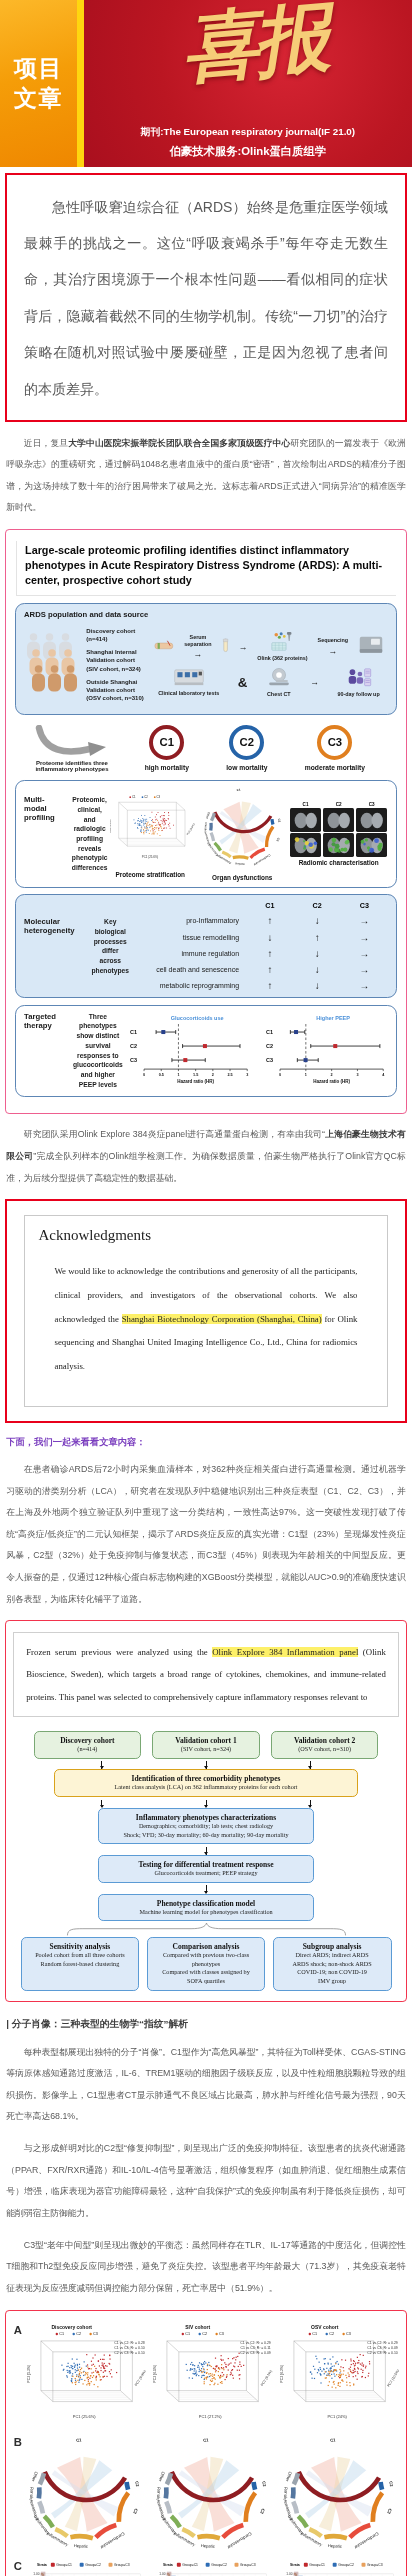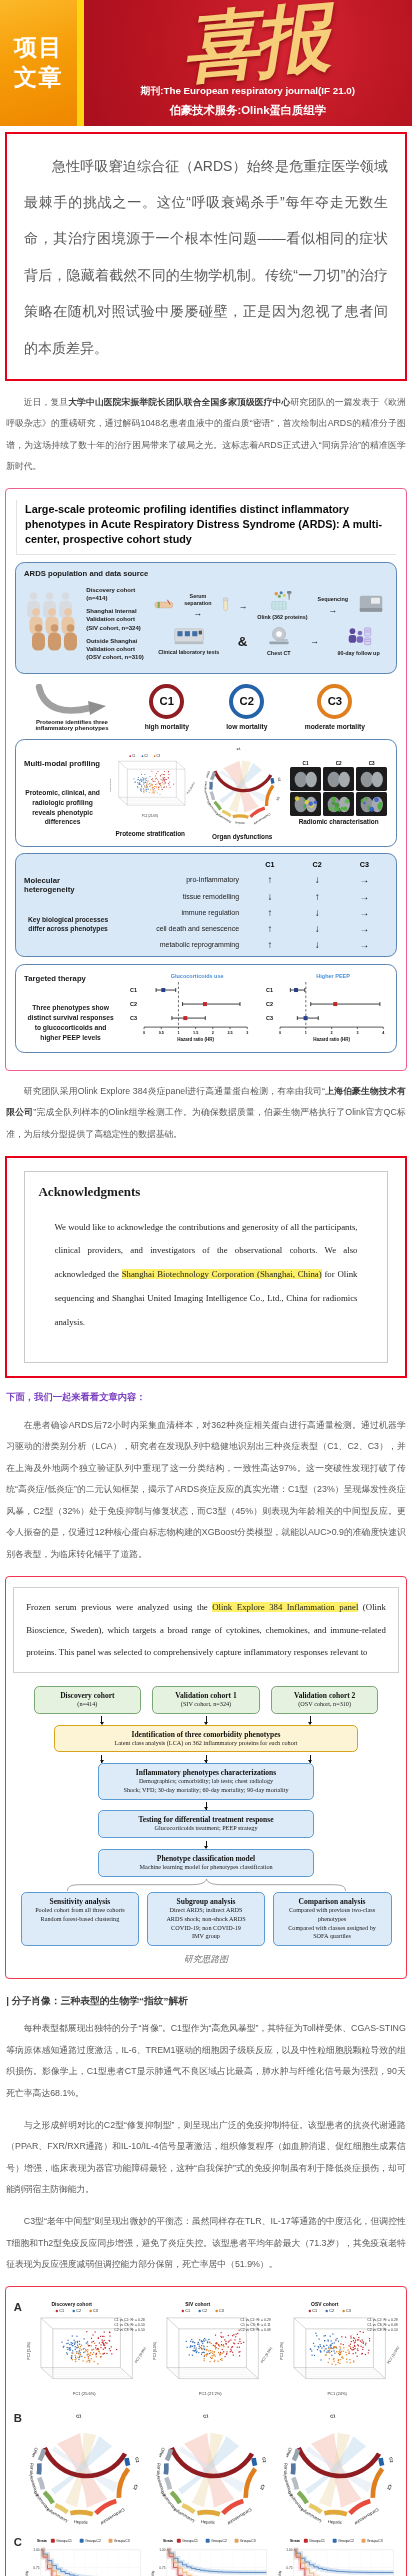--- a/index.html
+++ b/index.html
@@ -1,39 +1,39 @@
 <!DOCTYPE html>
 <html style="font-size:8.2px"><head>
 <meta charset="utf-8">
 <style>
   html,body{margin:0;padding:0;background:#fff}
   body{font-family:"Liberation Sans","DejaVu Sans",sans-serif;-webkit-font-smoothing:antialiased}
   .page{width:412px;margin:0 auto;background:#fff;padding-bottom:15.5px}
 
   
-  .banner{display:flex;height:126px;overflow:hidden}
+  .banner{display:flex;height:167px;overflow:hidden}
   .b-left{width:77px;background:linear-gradient(165deg,#fcb829 0%,#f59d08 45%,#ef8700 100%);display:flex;flex-direction:column;align-items:center;justify-content:center;gap:2.1px}
   .b-left span{color:#fff;font-size:23px;font-weight:800;letter-spacing:1.5px;line-height:1.2}
   .b-strip{width:6.7px;background:#ffd60f}
   .b-right{flex:1;background:radial-gradient(circle at 62% 35%,#d62433 0%,#bb1622 55%,#a90f1e 100%);display:flex;flex-direction:column;align-items:center;justify-content:flex-end;position:relative;padding-bottom:8.2px}
   .xibao{position:absolute;top:7.2px;left:50%;transform:translateX(-46%) rotate(-5deg);font-family:"DejaVu Serif","Liberation Serif",serif;font-style:italic;font-weight:700;font-size:76px;line-height:.95;color:#f6cd78;text-shadow:0 2.1px 4.1px rgba(80,0,0,.5);letter-spacing:-4.1px}
   .b-journal{color:#fff;font-weight:700;font-size:9.8px}
   .b-service{color:#fff;font-weight:700;font-size:11.3px;margin-top:5.2px}
 
   
   .red-box{border:2.1px solid #e8001b;margin:6.2px 4.6px;padding:13.4px 17.5px;background:#fff}
   .intro p{margin:0;color:#595959;font-size:14px;line-height:2.6;text-align:justify;text-indent:2em}
   .para{color:#595959;font-size:8.8px;line-height:2.45;text-align:justify;text-indent:2em;margin:10.3px 6.2px}
   .para b{color:#3d3d3d}
   .h2x{color:#3f3f3f;font-size:9.8px;font-weight:700;margin:16.5px 6.2px 3.1px}
   .lead{color:#7b3fbf;font-size:9.3px;font-weight:700;margin:13.4px 6.2px 4.1px}
   .caption{color:#6d6d6d;font-style:italic;font-size:8.8px;text-align:center;margin:8.2px 0 1px}
   .hl{background:#fdf068}
   .ack-inner{border:0.5px solid #c9c9c9;padding:11.3px 13.4px;font-family:"Liberation Serif","DejaVu Serif",serif;color:#1d1d1d}
-  .ack-inner h3{margin:0 0 8.2px;font-size:13px;font-weight:700}
+  .ack-inner h3{margin:0 0 8.2px;font-size:15px;font-weight:400}
   .ack-inner p{margin:16px;font-size:8.8px;line-height:2.7;text-align:justify}
   .quote{border:0.5px solid #cfcfcf;padding:8.2px 12.4px;font-family:"Liberation Serif","DejaVu Serif",serif;font-size:8.8px;line-height:2.55;color:#1d1d1d;text-align:justify;margin-bottom:13.4px}
 
   
   .fig-box{border:1.5px solid #f2334d;border-radius:4.1px;margin:9.3px 4.6px;padding:10.3px 7.2px;background:#fff}
   .fig-box.pink{border-color:#ee5f8f;border-width:1px}
   .prow{position:relative;padding-left:9.3px;margin:3.1px 0}
   .pletter{position:absolute;left:1px;top:0;font-size:11.3px;font-weight:700;color:#2e2e2e}
   .trio{display:flex;gap:2.1px;justify-content:space-between}
   .chart svg{display:block;width:100%;height:auto}
@@ -51,21 +51,21 @@
   .ga-flab{font-size:5.4px;font-weight:600;text-align:center;color:#1a1a1a;white-space:pre-line;line-height:1.25}
   .harr{font-size:8.8px;color:#1a1a1a;font-weight:700}
   .amp{font-size:13.4px;font-weight:700;color:#1a1a1a}
   .phen-row{display:flex;align-items:flex-start;justify-content:space-between;padding:4.1px 15.5px 2.1px 5.2px}
   .ga-notewrap{display:flex;flex-direction:column;align-items:center;width:108px}
   .ga-note{font-size:6px;font-weight:700;text-align:center;color:#1a1a1a}
   .phen{display:flex;flex-direction:column;align-items:center;gap:4.1px}
   .ring{width:27px;height:27px;border-radius:50%;display:flex;align-items:center;justify-content:center;font-size:11.3px;font-weight:800;color:#111;background:#fff}
   .phen .lab{font-size:6.7px;font-weight:700;color:#111}
   .ga-p2-grid{display:grid;grid-template-columns:77px 1.05fr 1fr 1.15fr;gap:4.1px;align-items:center}
-  .ga-side{display:flex;flex-direction:column;gap:17px}
+  .ga-side{display:flex;flex-direction:row;gap:17px}
   .ga-sidetext{font-size:6.7px;font-weight:600;color:#1a1a1a;text-align:center;line-height:1.45}
   .ga-figlab{text-align:center;font-weight:700;font-size:6.4px;margin-top:2.1px;color:#111}
   .ga-p3{display:flex;gap:5.2px;align-items:center}
   .mh{flex:1;display:grid;grid-template-columns:129px 1fr 1fr 1fr;row-gap:5.2px;align-items:center}
   .mh .hdr{font-weight:700;font-size:7.2px;text-align:center}
   .mh .rl{font-size:7px;color:#1a1a1a;text-align:right;padding-right:7.2px}
   .mh .ar{font-size:9.8px;font-weight:700;text-align:center;color:#111}
   .ga-p4{display:flex;gap:5.2px;align-items:center}
   .ga-p4 .ga-side{width:93px}
 
@@ -763,34 +763,33 @@
         <svg width="309" height="13.4" viewBox="0 0 600 26" style="display:block;margin:1px auto">
           <path d="M30,26 C30,14 40,13 60,13 L270,13 C290,13 298,9 300,2 C302,9 310,13 330,13 L540,13 C560,13 570,14 570,26" stroke="#888" stroke-width="1.5" fill="none"></path>
         </svg>
         <div class="fc-bot">
           <div class="fcb b">
             <div class="t">Sensitivity analysis</div>
             <div class="s">Pooled cohort from all three cohorts</div>
             <div class="s">Random forest-based clustering</div>
           </div>
           <div class="fcb b">
+            <div class="t">Comparison analysis</div>
+            <div class="s">Compared with previous two-class phenotypes</div>
+            <div class="s">Compared with classes assigned by SOFA quartiles</div>
+          </div>
+          <div class="fcb b">
             <div class="t">Subgroup analysis</div>
             <div class="s">Direct ARDS; indirect ARDS</div>
             <div class="s">ARDS shock; non-shock ARDS</div>
             <div class="s">COVID-19; non COVID-19</div>
             <div class="s">IMV group</div>
           </div>
-          <div class="fcb b">
-            <div class="t">Comparison analysis</div>
-            <div class="s">Compared with previous two-class phenotypes</div>
-            <div class="s">Compared with classes assigned by SOFA quartiles</div>
-          </div>
         </div>
       </div>
-    <p class="caption">研究思路图</p>
   </section>
 
   <h2 class="h2x">| 分子肖像：三种表型的生物学“指纹”解析</h2>
   <p class="para">每种表型都展现出独特的分子“肖像”。C1型作为“高危风暴型”，其特征为Toll样受体、CGAS-STING等病原体感知通路过度激活，IL-6、TREM1驱动的细胞因子级联反应，以及中性粒细胞脱颗粒导致的组织损伤。影像学上，C1型患者CT显示肺通气不良区域占比最高，肺水肿与纤维化信号最为强烈，90天死亡率高达68.1%。</p>
   <p class="para">与之形成鲜明对比的C2型“修复抑制型”，则呈现出广泛的免疫抑制特征。该型患者的抗炎代谢通路（PPAR、FXR/RXR通路）和IL-10/IL-4信号显著激活，组织修复程序（如血肿消退、促红细胞生成素信号）增强，临床表现为器官功能障碍最轻，这种“自我保护”式的免疫抑制虽有利于降低炎症损伤，却可能削弱宿主防御能力。</p>
   <p class="para">C3型“老年中间型”则呈现出微妙的平衡态：虽然同样存在TLR、IL-17等通路的中度活化，但调控性T细胞和Th2型免疫反应同步增强，避免了炎症失控。该型患者平均年龄最大（71.3岁），其免疫衰老特征表现为反应强度减弱但调控能力部分保留，死亡率居中（51.9%）。</p>
 
   <section class="fig-box">
     <div class="prow">
         <span class="pletter">A</span>

